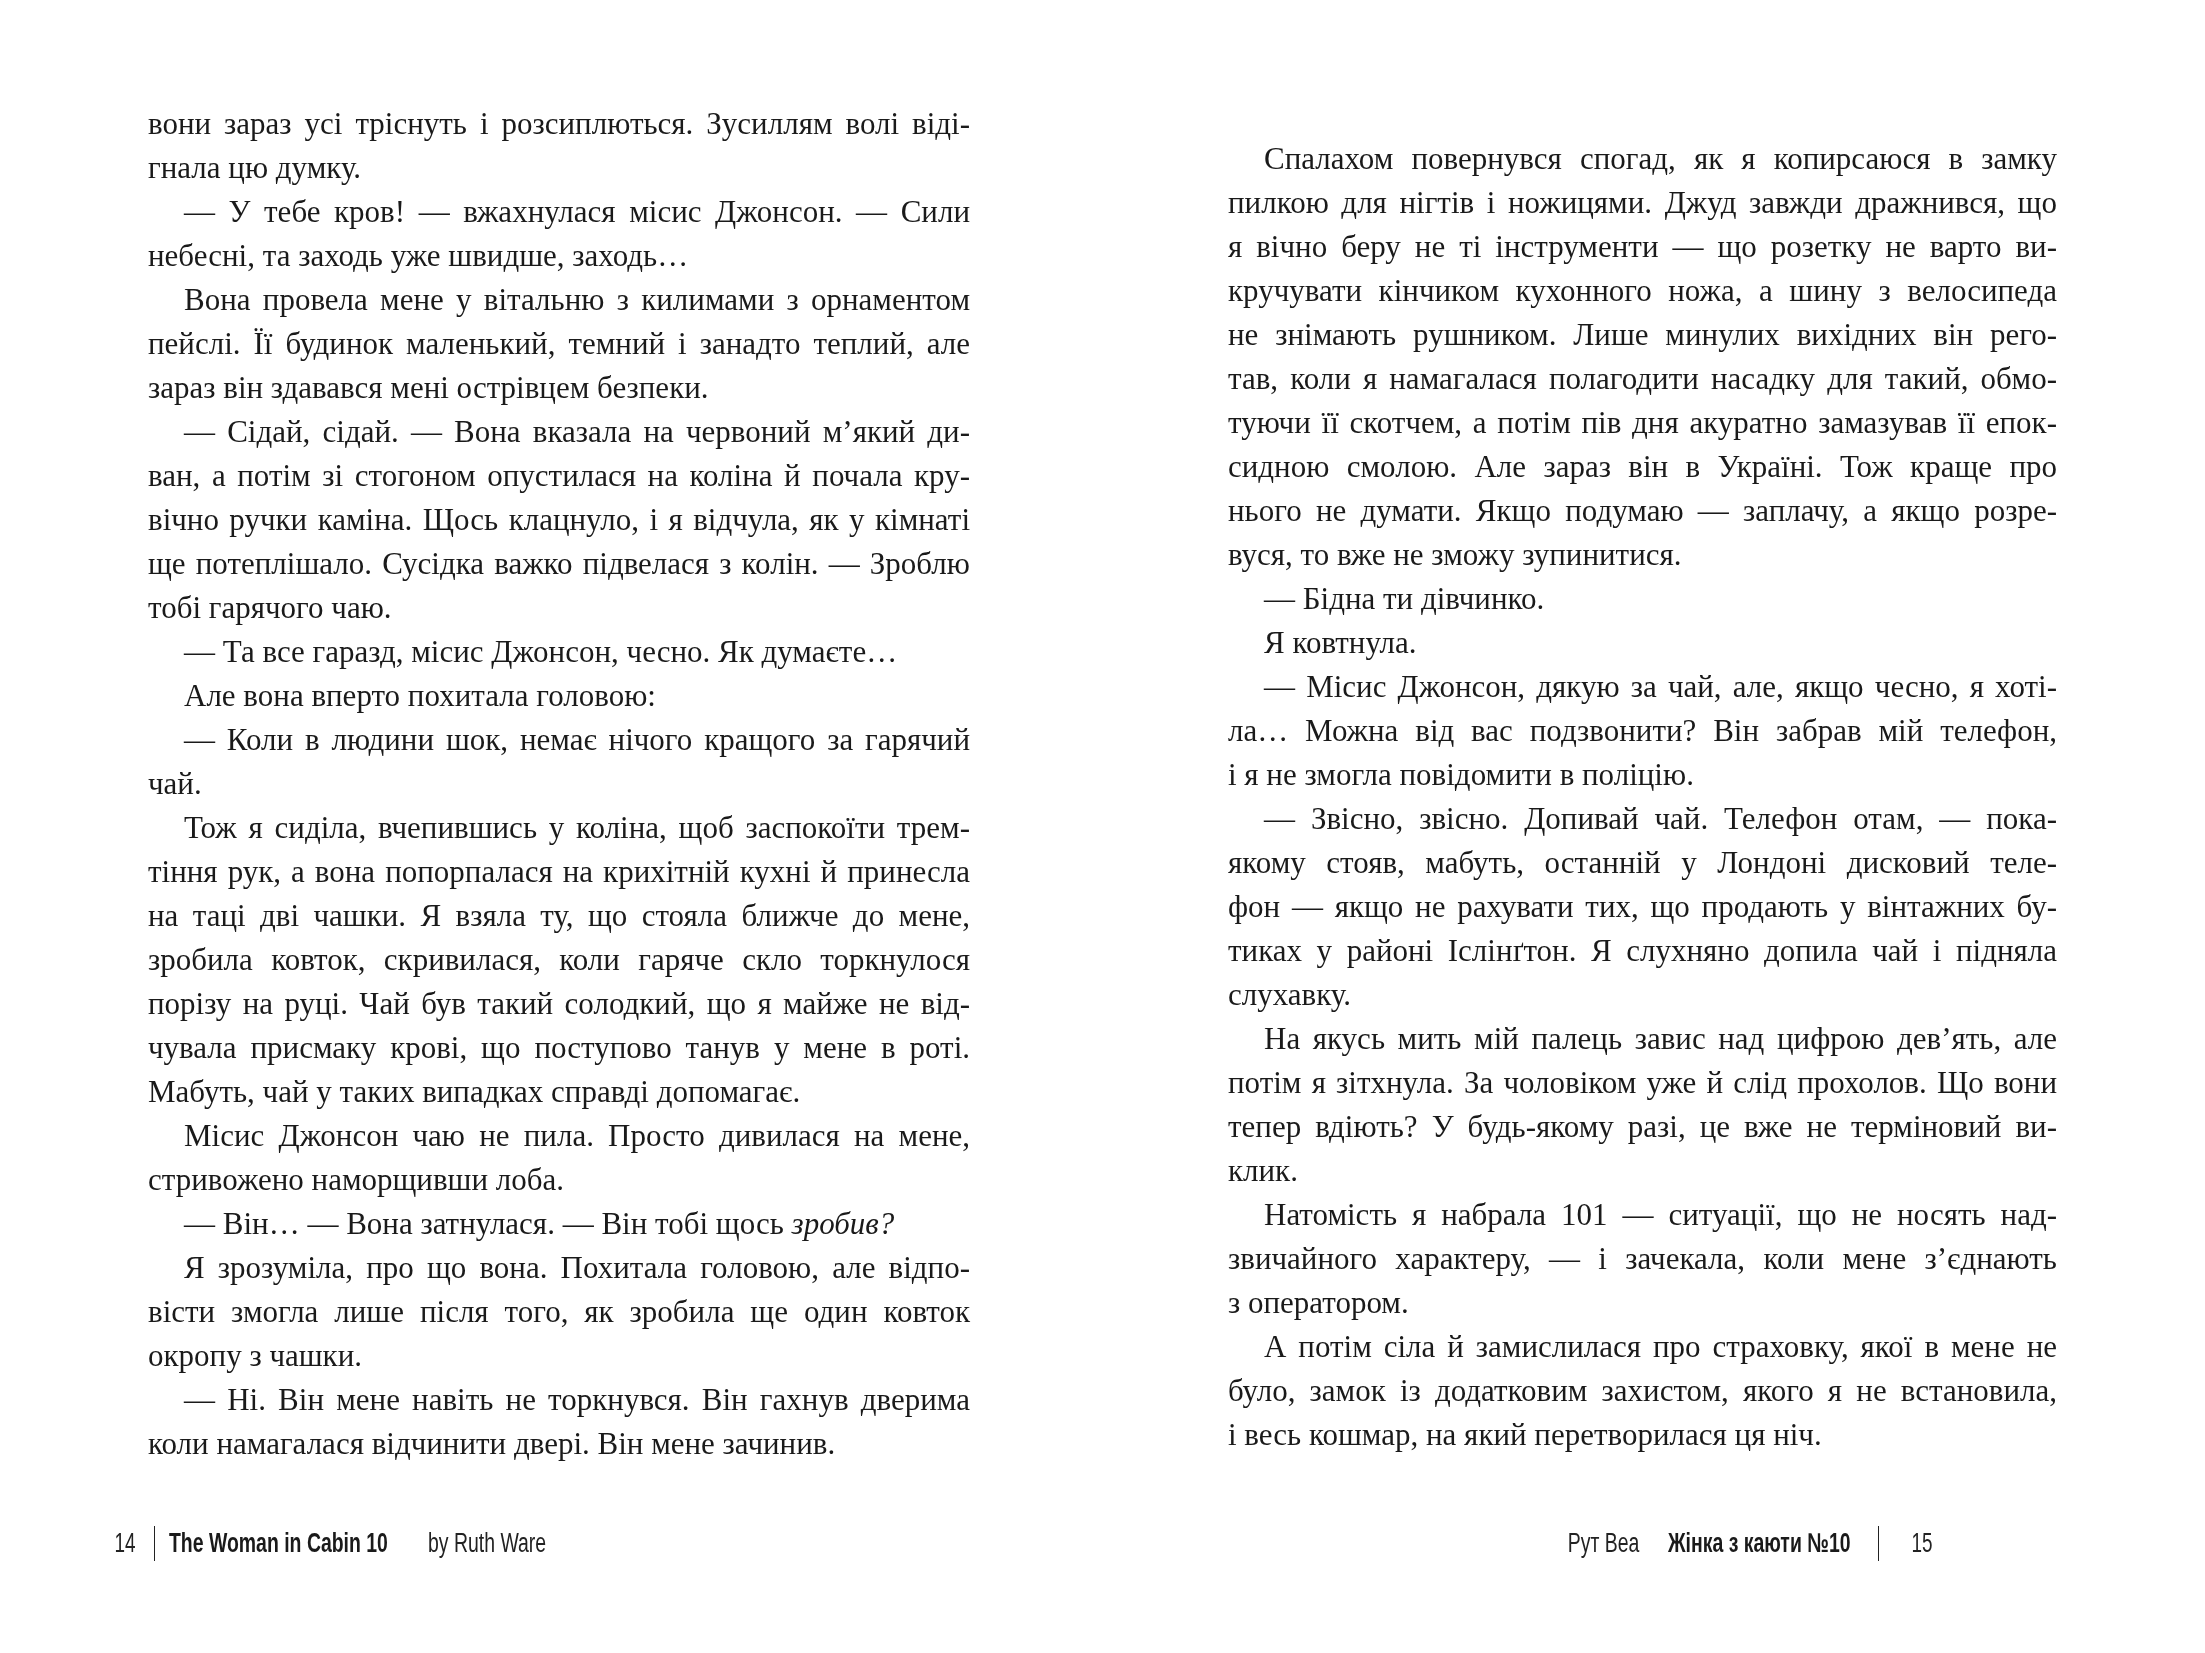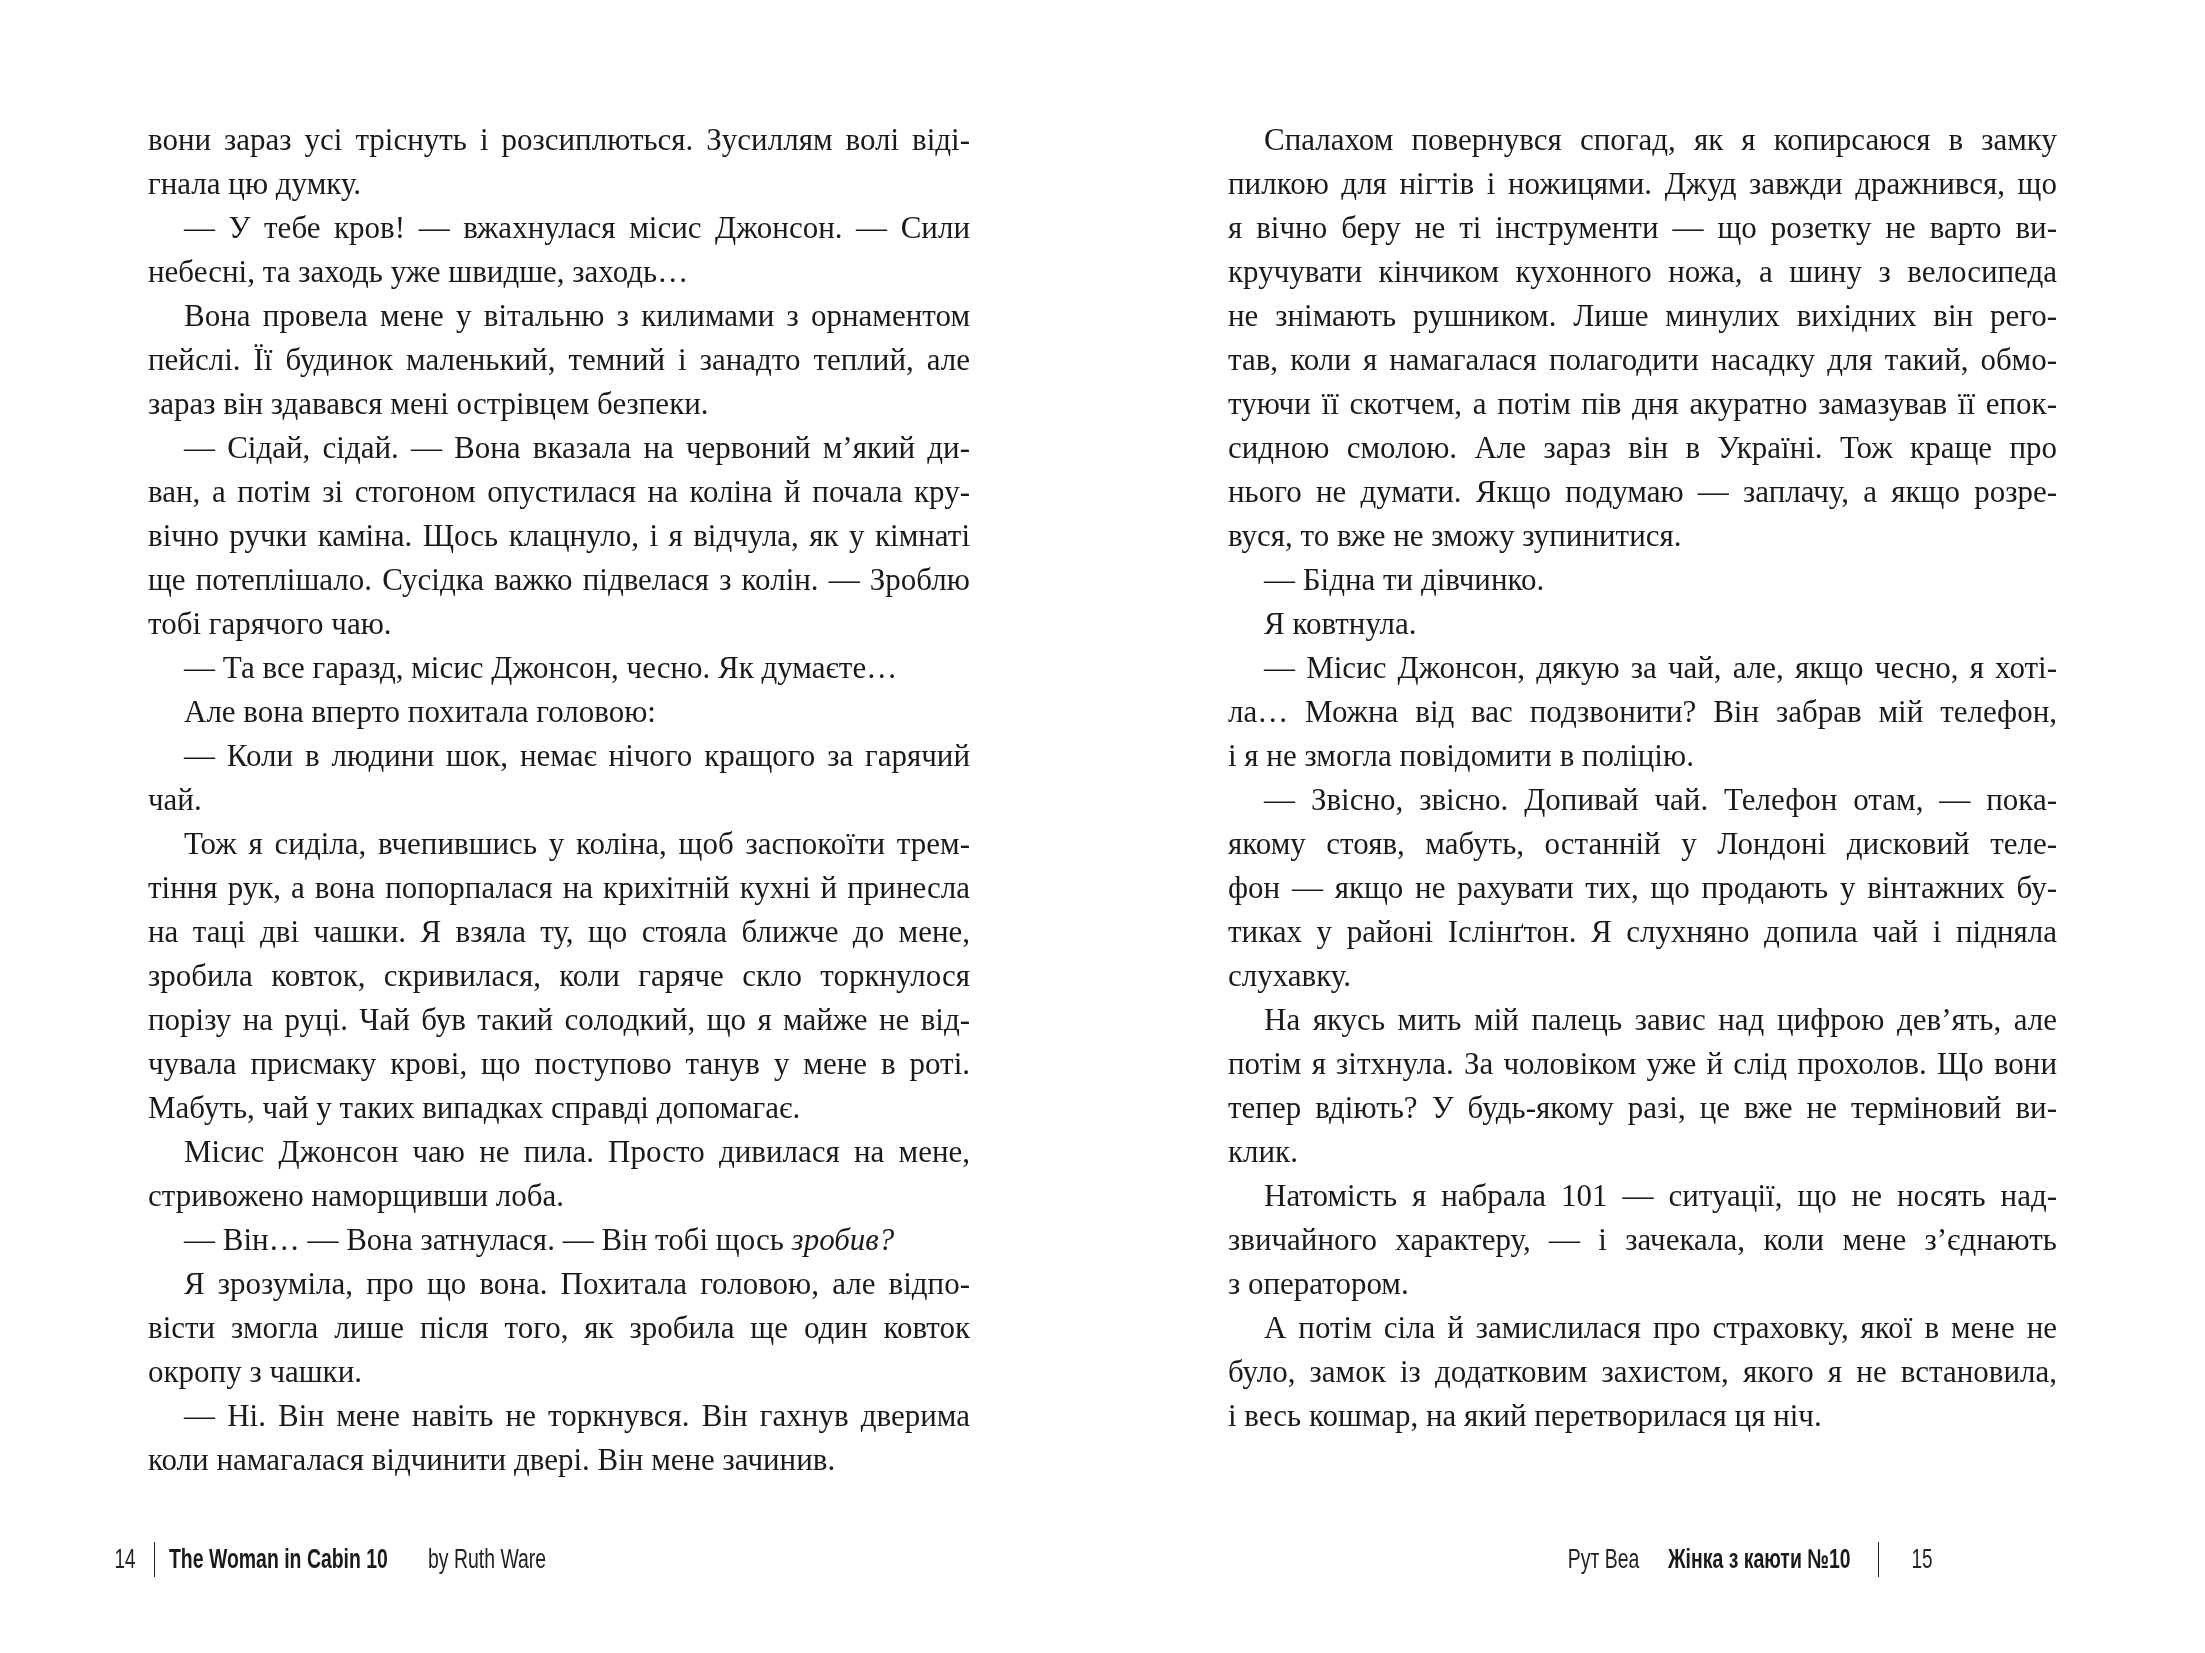--- a/index.html
+++ b/index.html
@@ -1,22 +1,22 @@
 <!DOCTYPE html>
 <html style="font-size:10px"><head>
 <meta charset="utf-8">
 <style>
   html, body { margin: 0; padding: 0; background: #ffffff; }
   body { width: 2205px; height: 1654px; position: relative; overflow: hidden; color: #1a1a1a; }
-  .page { position: absolute; top: 16px; height: 1400px; }
+  .page { position: absolute; top: 0; height: 1400px; }
   .page.left { left: 0; width: 1102px; }
   .page.right { left: 1102px; width: 1103px; }
   .column { position: absolute; top: 102px; font-family: "Liberation Serif", "DejaVu Serif", serif; font-size: 31px; line-height: 44px; }
   .left .column { left: 148px; width: 822px; }
-  .right .column { left: 126px; width: 829px; }
+  .right .column { left: 126px; width: 829px; margin-top: 35px; }
   .line { display: block; white-space: nowrap; height: 44px; transform-origin: left center; }
   .line.indent { padding-left: 36px; }
   .line.justify { text-align: justify; text-align-last: justify; }
   .em { font-style: italic; }
   .footer { position: absolute; top: 1525px; height: 37px; font-family: "Liberation Sans", "DejaVu Sans", sans-serif; font-size: 27px; line-height: 37px; display: flex; align-items: center; white-space: nowrap; }
   .left .footer { left: 110px; text-align: right; }
   .right .footer { right: 268px; gap: 14px; }
   .folio { font-weight: 300; color: #222; transform: scaleX(0.7); display: inline-block; }
   .sep { display: inline-block; width: 1.2px; height: 35px; background: #222; margin: 0 13.7px; }
   .title { font-weight: 700; transform: scaleX(0.72); display: inline-block; transform-origin: left center; margin-right: -56px; }

